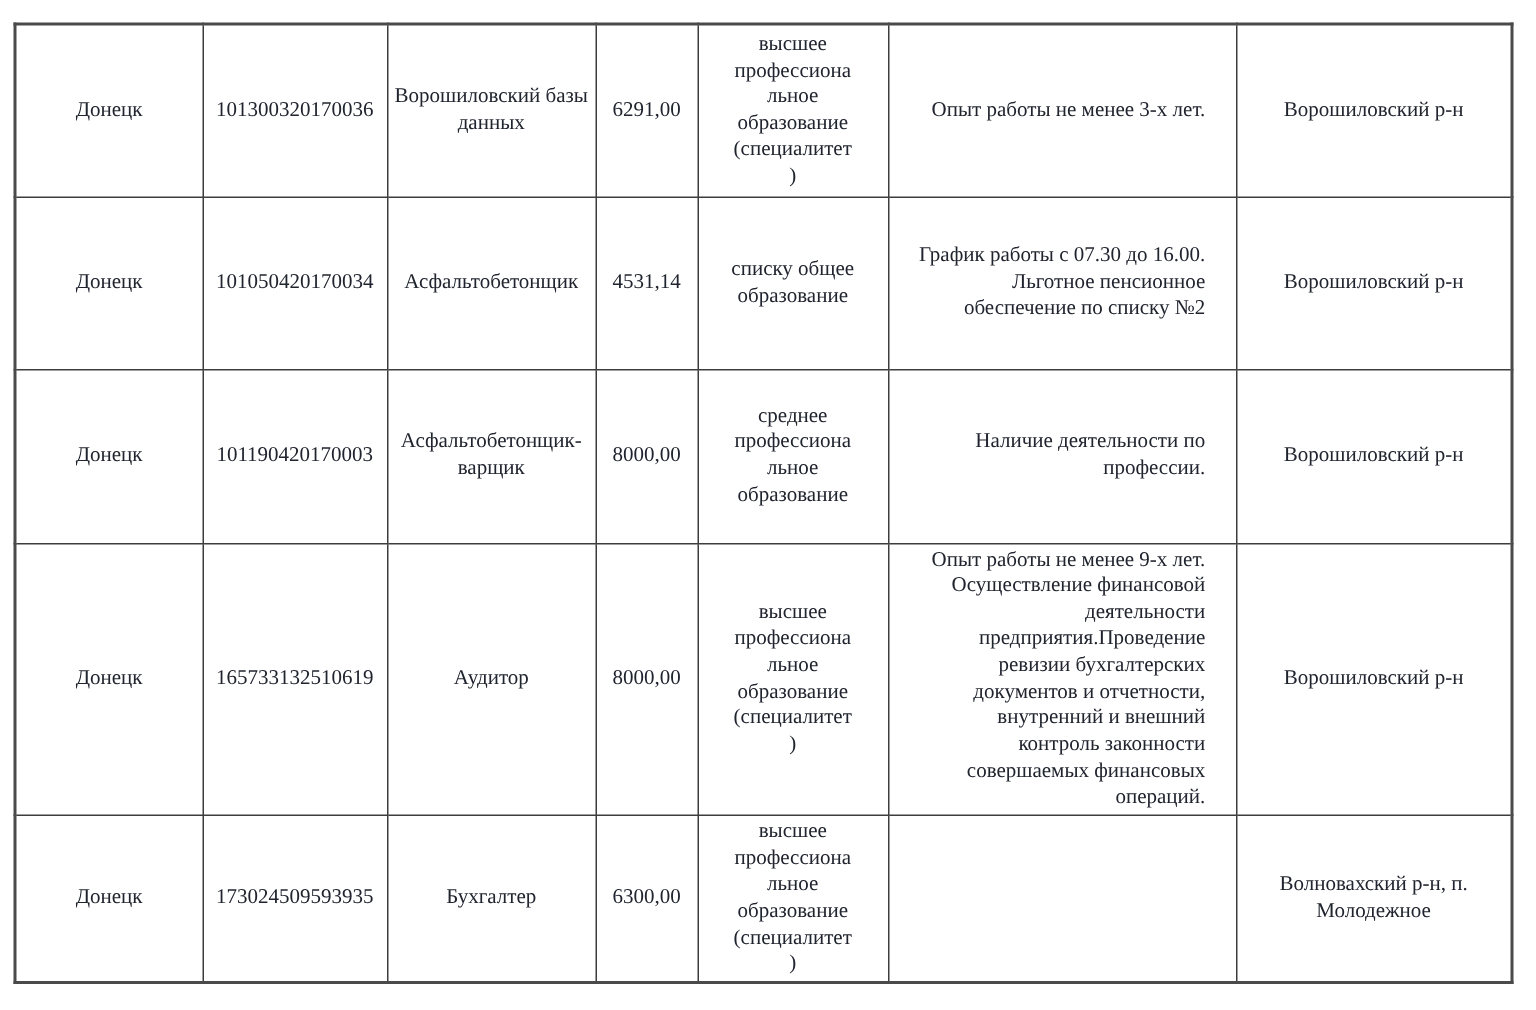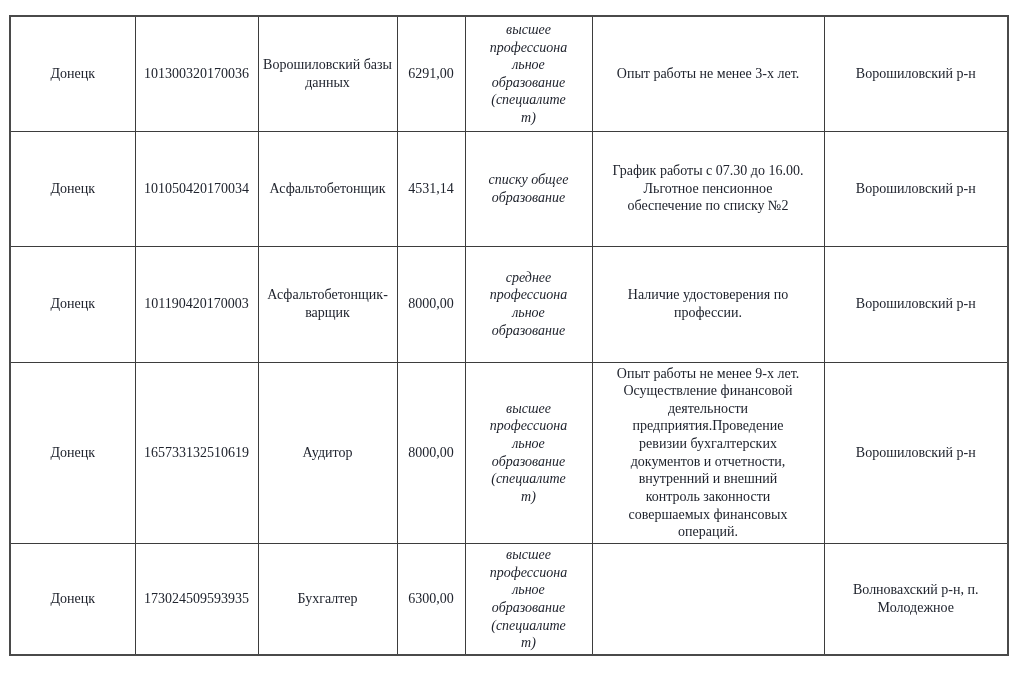--- a/index.html
+++ b/index.html
@@ -31,22 +31,22 @@
     border: 1px solid #3d3d3d;
     text-align: center;
     vertical-align: middle;
     font-size: 14px;
     line-height: 1.26;
     padding: 2px 4px;
     word-wrap: break-word;
     color: #20242e;
     background: #ffffff;
   }
-  table.vacancy-table td.col-requirements { padding: 2px 20px; }
-  table.vacancy-table td.col-education { padding: 2px 22px; font-style: italic; }
+  table.vacancy-table td.col-requirements { padding: 2px 20px; text-align: right; }
+  table.vacancy-table td.col-education { padding: 2px 22px; }
   table.vacancy-table tr:nth-child(1) { height: 115px; }
   table.vacancy-table tr:nth-child(2) { height: 115px; }
   table.vacancy-table tr:nth-child(3) { height: 116px; }
   table.vacancy-table tr:nth-child(4) { height: 141px; }
   table.vacancy-table tr:nth-child(5) { height: 112px; }
 </style>
 </head>
 <body>
 
 <div class="page">
@@ -80,21 +80,21 @@
     <td class="col-requirements">График работы с 07.30 до 16.00. Льготное пенсионное обеспечение по списку №2</td>
     <td class="col-district">Ворошиловский р-н</td>
   </tr>
 
   <tr>
     <td class="col-city">Донецк</td>
     <td class="col-id">101190420170003</td>
     <td class="col-profession">Асфальтобетонщик-варщик</td>
     <td class="col-salary">8000,00</td>
     <td class="col-education">среднее профессиональное образование</td>
-    <td class="col-requirements">Наличие удостоверения по профессии.</td>
+    <td class="col-requirements">Наличие деятельности по профессии.</td>
     <td class="col-district">Ворошиловский р-н</td>
   </tr>
 
   <tr>
     <td class="col-city">Донецк</td>
     <td class="col-id">165733132510619</td>
     <td class="col-profession">Аудитор</td>
     <td class="col-salary">8000,00</td>
     <td class="col-education">высшее профессиональное образование (специалитет)</td>
     <td class="col-requirements">Опыт работы не менее 9-х лет. Осуществление финансовой деятельности предприятия.Проведение ревизии бухгалтерских документов и отчетности, внутренний и внешний контроль законности совершаемых финансовых операций.</td>

